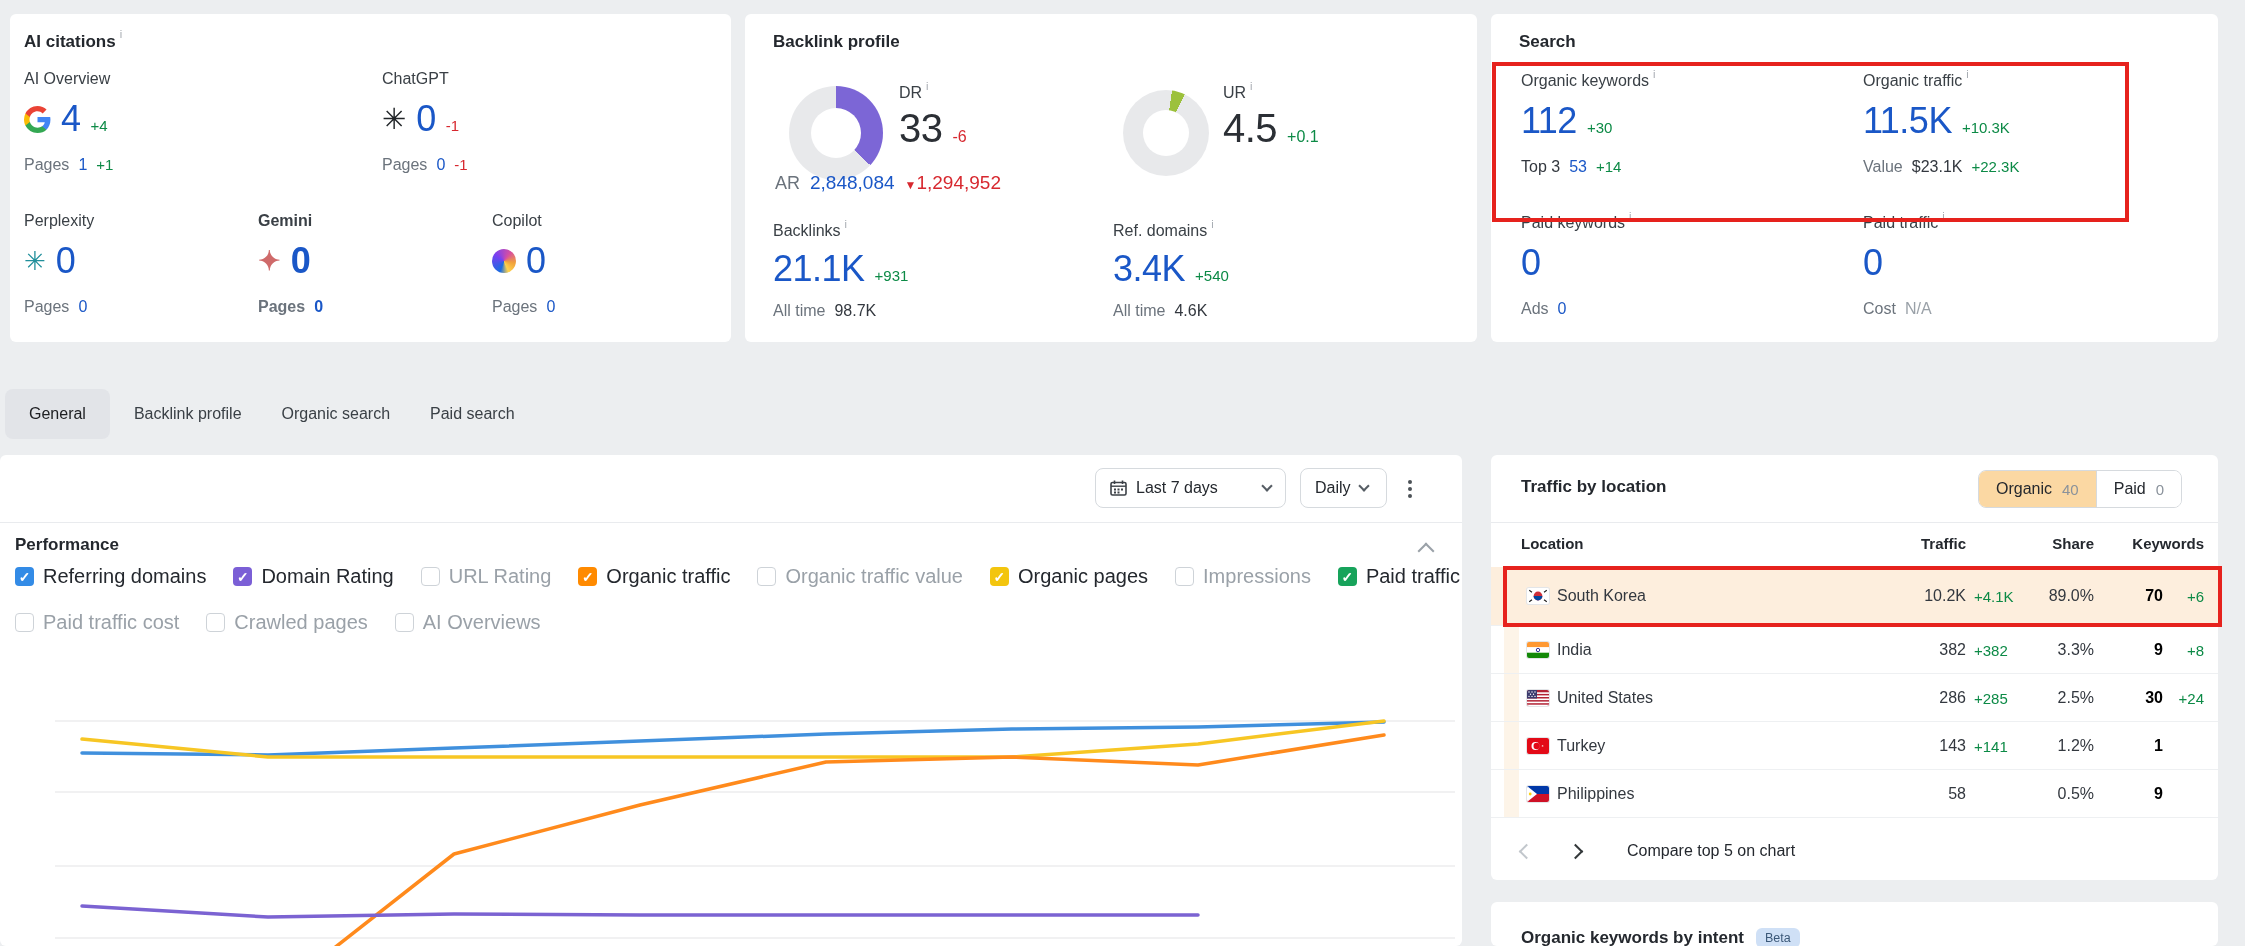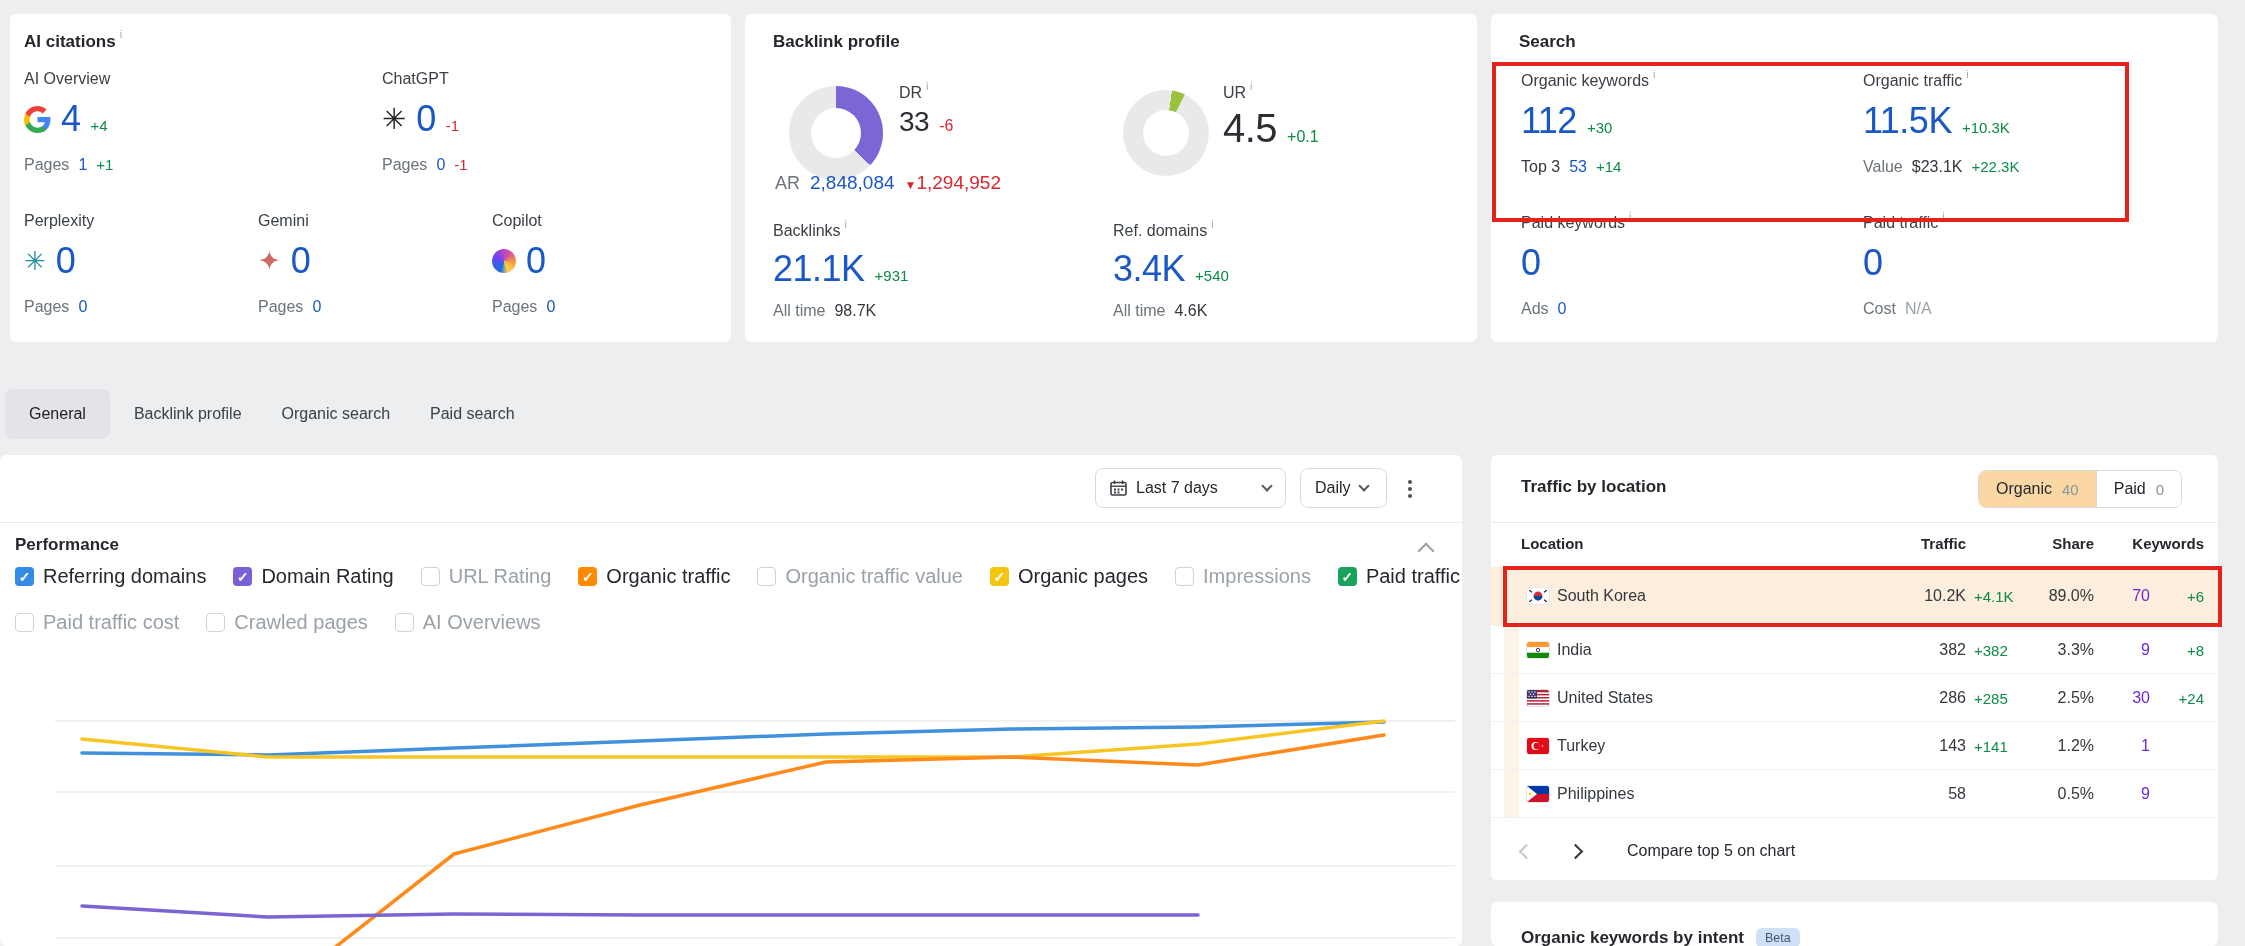--- a/index.html
+++ b/index.html
@@ -48,21 +48,21 @@
   .thead { position:absolute; top:80px; left:0; right:0; font-size:15px; font-weight:bold; color:#24282e; }
   .thead span { position:absolute; }
   .trows { position:absolute; top:112px; left:0; right:0; }
   .trow { position:relative; height:48px; border-bottom:1px solid #eef0f2; }
   .trow.hl { height:59px; background:#fdeedd; }
   .gutter { position:absolute; left:13px; top:0; bottom:0; width:15px; background:#fdf4e8; }
   .flagbox { position:absolute; left:36px; top:50%; transform:translateY(-50%); width:22px; height:16px; border-radius:2px; overflow:hidden; box-shadow:0 0 0 1px #e3e5e8; }
   .cname { position:absolute; left:66px; top:50%; transform:translateY(-50%); font-size:16px; color:#33383f; }
   .cell { position:absolute; top:50%; transform:translateY(-50%); font-size:16px; color:#33383f; }
   .c-traffic { right:252px; } .c-tdelta { left:483px; font-size:15px; color:#0c8a46; }
-  .c-share { right:124px; } .c-kw { right:68px; color:#6d28d9; } .c-kwd { right:14px; font-size:15px; color:#0c8a46; }
+  .c-share { right:124px; } .c-kw { right:55px; color:#000000;font-weight:bold; } .c-kwd { right:14px; font-size:15px; color:#0c8a46; }
   .pag { position:absolute; top:383px; left:30px; height:26px; display:flex; align-items:center; }
   .pchev { width:11px; height:11px; border-left:2.5px solid #c2c7cc; border-bottom:2.5px solid #c2c7cc; transform:rotate(45deg); }
   .pchev.next { border-color:#33383a; transform:rotate(225deg); margin-left:38px; }
   .cmp { margin-left:46px; font-size:16px; color:#24282e; cursor:pointer; }
   .badge { background:#cfe0f6; color:#3b5878; font-size:12.5px; padding:3px 9px; border-radius:6px; align-self:center; }
   .redbox { position:absolute; border:4px solid #e6221d; z-index:60; pointer-events:none; }
   .caltop { width:17px; height:16px; }
 </style>
 </head>
 <body>
@@ -113,21 +113,21 @@
     <div class="vrow">
       <span class="ic glyph" style="color:#208f9b;font-size:26px;">✳</span>
       <span class="big">0</span>
     </div>
     <div class="subrow">
       <span>Pages</span>
       <span class="blue">0</span>
     </div>
   </div>
 
-  <div class="mblock" style="left:248px;top:198px;">
+  <div class="mblock" style="left:248px;top:198px;font-weight:bold;">
     <div class="mlabel">Gemini</div>
     <div class="vrow">
       <span class="ic glyph" style="color:#cf6a6a;font-size:27px;">✦</span>
       <span class="big">0</span>
     </div>
     <div class="subrow">
       <span>Pages</span>
       <span class="blue">0</span>
     </div>
   </div>
@@ -152,21 +152,21 @@
 
   <div class="donut" style="left:44px;top:72px;width:94px;height:94px;background:conic-gradient(#7c66d6 0 37%, #e8e9eb 0);">
     <div class="hole" style="left:22px;top:22px;width:50px;height:50px;"></div>
   </div>
   <div class="mblock" style="left:154px;top:70px;">
     <div class="mlabel">
         <span>DR</span>
         <span class="inf">i</span>
       </div>
     <div class="vrow" style="margin-top:4px;">
-      <span class="big dark" style="font-size:28px;text-align:right;">33</span>
+      <span class="big dark" style="font-size:40px;text-align:right;">33</span>
       <span class="delta down" style="font-size:16px;">-6</span>
     </div>
   </div>
   <div class="mblock" style="left:30px;top:158px;text-align:right;">
     <div style="display:flex;gap:10px;align-items:baseline;font-size:19px;">
       <span class="gray" style="font-size:18px;">AR</span>
       <span class="blue">2,848,084</span>
       <span class="down"><span style="font-size:12px;">▼</span><span>1,294,952</span></span>
     </div>
   </div>

